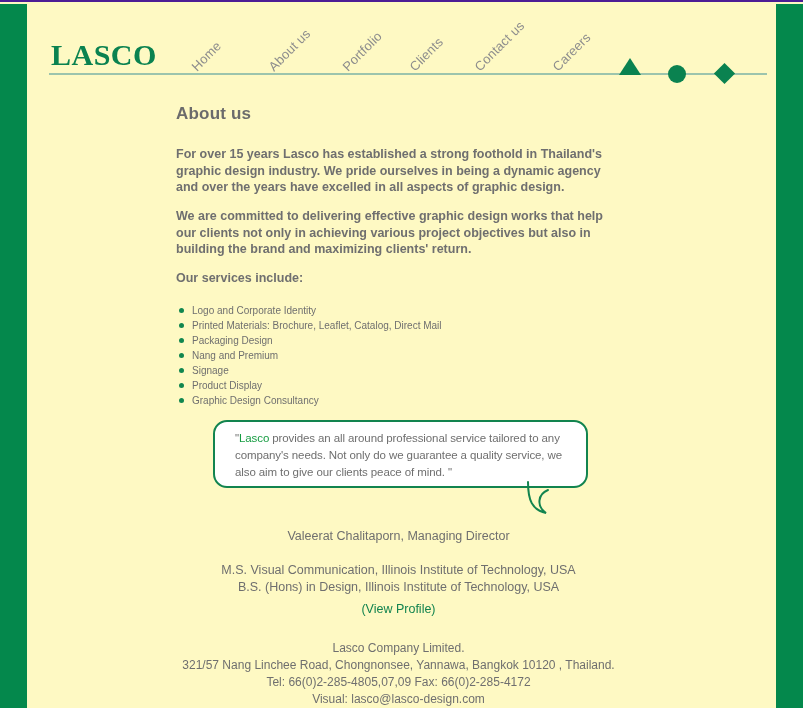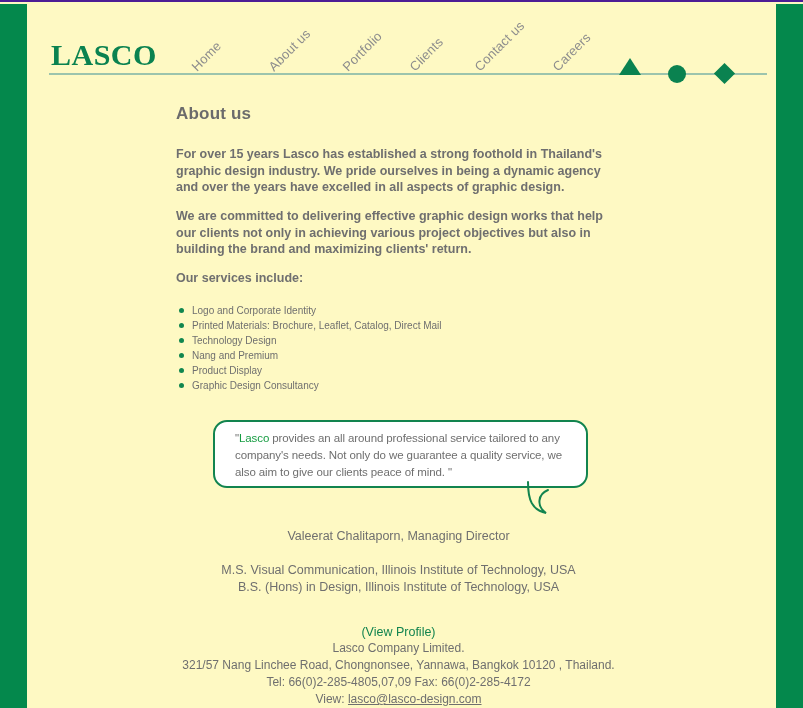--- a/index.html
+++ b/index.html
@@ -205,41 +205,40 @@
     position: absolute;
     left: 149px;
     width: 445px;
     font-size: 12.5px;
     color: #6f6f6f;
     text-align: center;
     line-height: 16.5px;
   }
   .attrib-name  { top: 438px; }
   .attrib-creds { top: 472px; }
-  .attrib-link  { top: 511px; margin-top: 23px; }
+  .attrib-link  { top: 511px; }
   .profile-link {
     color: #13844f;
     text-decoration: none;
     font-size: 12.5px;
   }
 
   
   .footer {
     position: absolute;
     left: 120px;
     top: 550px;
     width: 503px;
     text-align: center;
     font-size: 12px;
     color: #6f6f6f;
     line-height: 17px;
   }
   .email-link {
     color: #6f6f6f;
-    text-decoration: underline;
   }
 </style>
 </head>
 <body>
 
 <div id="page">
 
   <div class="band band-left"></div>
   <div class="band band-right"></div>
 
@@ -268,22 +267,23 @@
 
     <div class="page-title">About us</div>
 
     <div class="para para-1">For over 15 years Lasco has established a strong foothold in Thailand's graphic design industry. We pride ourselves in being a dynamic agency and over the years have excelled in all aspects of graphic design.</div>
     <div class="para para-2">We are committed to delivering effective graphic design works that help our clients not only in achieving various project objectives but also in building the brand and maximizing clients' return.</div>
     <div class="para para-3">Our services include:</div>
 
     <ul class="svc-list">
       <li class="svc-item">Logo and Corporate Identity</li>
       <li class="svc-item">Printed Materials: Brochure, Leaflet, Catalog, Direct Mail</li>
-      <li class="svc-item">Technology Design</li>
+      <li class="svc-item">Packaging Design</li>
       <li class="svc-item">Nang and Premium</li>
+      <li class="svc-item">Signage</li>
       <li class="svc-item">Product Display</li>
       <li class="svc-item">Graphic Design Consultancy</li>
     </ul>
 
     <div class="bubble-wrap">
       <div class="bubble"></div>
       <div class="bubble-text"><span>"</span><span class="bubble-brand">Lasco</span><span> provides an all around professional service tailored to any company's needs. Not only do we guarantee a quality service, we also aim to give our clients peace of mind. "</span></div>
       <svg class="bubble-tail" width="34" height="36" viewBox="0 0 34 36">
         <path d="M2 2 C 2 20, 6 30, 20 33 C 10 26, 12 14, 22 10" fill="none" stroke="#12844f" stroke-width="2" stroke-linecap="round"></path>
       </svg>
@@ -297,19 +297,19 @@
     </div>
 
     <div class="attrib attrib-link">
       <a class="profile-link">(View Profile)</a>
     </div>
 
     <div class="footer">
       <div>Lasco Company Limited.</div>
       <div>321/57 Nang Linchee Road, Chongnonsee, Yannawa, Bangkok 10120 , Thailand.</div>
       <div>Tel: 66(0)2-285-4805,07,09 Fax: 66(0)2-285-4172</div>
-      <div><span>View:</span>
+      <div><span>Visual:</span>
         <a class="email-link">lasco@lasco-design.com</a></div>
     </div>
 
   </div>
 
 </div>
 
 </body></html>

